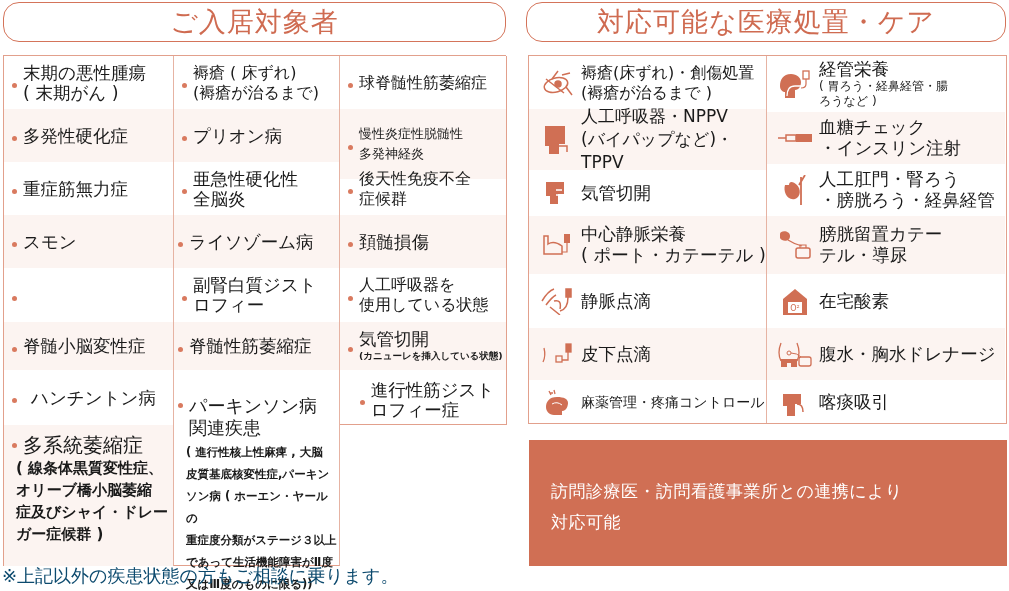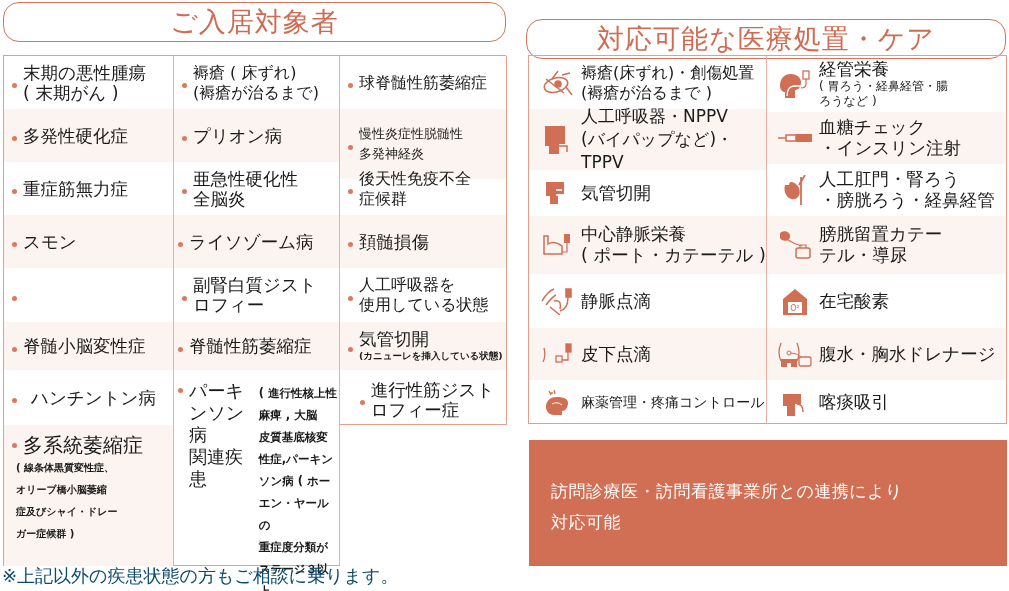--- a/index.html
+++ b/index.html
@@ -5,34 +5,34 @@
   * { box-sizing: border-box; margin: 0; padding: 0; }
   html, body { width: 1009px; height: 591px; background: #ffffff; overflow: hidden; }
   body { position: relative; font-family: "DejaVu Sans", "Liberation Sans", sans-serif; color: #1a1a1a; }
 
   .pill-title {
     position: absolute; height: 40px; border: 1.5px solid #d4745a; border-radius: 16px;
     color: #cf6b51; font-size: 27px; text-align: center; line-height: 37px; background: #fff;
     letter-spacing: 1px;
   }
   #title-left { left: 3px; top: 2px; width: 503px; }
-  #title-right { left: 526px; top: 2px; width: 480px; margin-top: 17px; }
+  #title-right { left: 526px; top: 2px; width: 480px; }
 
   
   .grid { position: absolute; border: 1.5px solid #e2a08c; }
   .col { position: absolute; top: 0; border-right: 1.5px solid #e6b3a3; }
   .cell {
     position: absolute; left: 0; right: 0; display: flex; align-items: center;
     font-size: 17.5px; line-height: 20px; padding-left: 8px;
   }
   .cell.alt { background: #fcf4f1; }
   .bullet { width: 5px; height: 5px; border-radius: 50%; background: #d97a5f; margin-right: 6px; flex: 0 0 auto; margin-top: 6px; }
   .cell .txt { white-space: pre-line; }
   .small { font-size: 11px; line-height: 14px; font-weight: bold; }
-  .sub { font-size: 10px; line-height: 22px; font-weight: bold; white-space: pre-line; }
+  .sub { font-size: 15px; line-height: 22px; font-weight: bold; white-space: pre-line; }
 
   
   .rgrid { position: absolute; left: 528px; top: 55px; width: 479px; height: 369px; border: 1.5px solid #e2a08c; }
   .rcol { position: absolute; top: 0; height: 100%; }
   .rcell { position: absolute; left: 0; right: 0; display: flex; align-items: center; }
   .rcell.alt { background: #fcf4f1; }
   .ricon { width: 40px; display: flex; justify-content: center; align-items: center; flex: 0 0 40px; margin-left: 8px; }
   .rtxt { font-size: 17.5px; line-height: 21px; white-space: pre-line; padding-left: 4px; }
 
   .note-box {
@@ -111,21 +111,21 @@
       </div>
     <div class="cell alt" style="top:266px; height:48px; padding-left:4px;">
         <span class="bullet"></span>
         <span class="txt">脊髄性筋萎縮症</span>
       </div>
     <div class="cell" style="top:212px; height:54px;">
         <span class="bullet"></span>
         <span class="txt">副腎白質ジスト
 ロフィー</span>
       </div>
-    <div class="cell" style="top:314px; height:196px; align-items:flex-start; padding-top:10px; padding-left:4px;">
+    <div class="cell" style="top:329px; height:196px; flex-direction:column; align-items:flex-start; padding-top:10px; padding-left:4px;">
       <div style="display:flex; align-items:flex-start; font-size:18px; line-height:22px;">
           <span class="bullet" style="margin-top:8px;"></span>
           <span class="txt">パーキンソン病
 関連疾患</span>
         </div>
       <div class="sub" style="font-size:11.5px; line-height:22px; padding-left:8px; padding-top:2px;">( 進行性核上性麻痺 , 大脳
 皮質基底核変性症,パーキン
 ソン病 ( ホーエン・ヤールの
 重症度分類がステージ３以上
 であって生活機能障害がⅡ度

